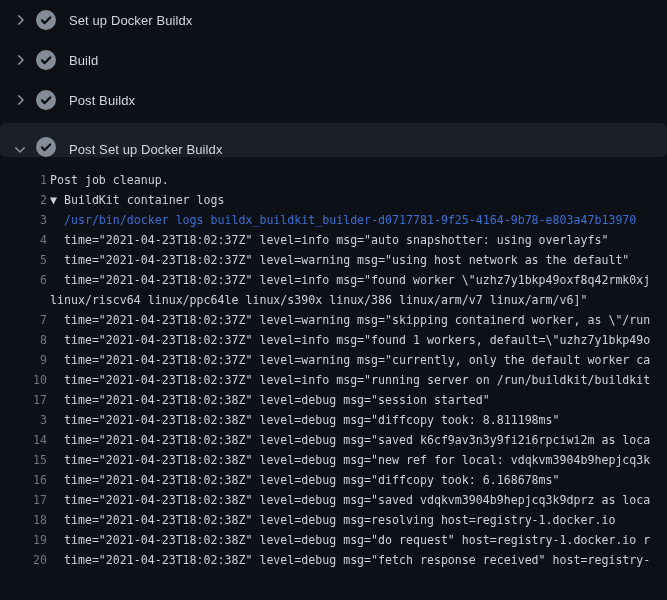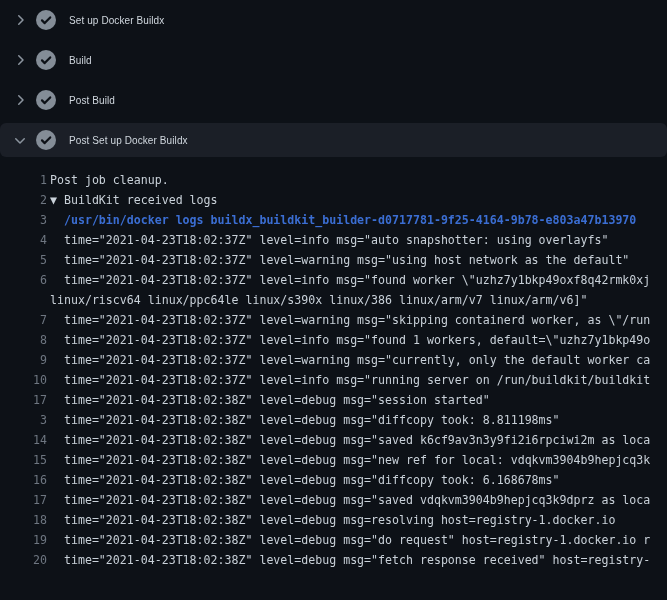--- a/index.html
+++ b/index.html
@@ -14,33 +14,34 @@
     height:40px;
     display:flex; align-items:center;
     padding-left:12px; box-sizing:border-box;
     cursor:pointer;
   }
   .step-row.expanded {
     background:#1b1f27;
     border-radius:6px;
     height:34px;
     margin:3px 0;
+    align-items:flex-end;
   }
   .chev {
     width:16px; height:16px; flex:none;
     display:flex; align-items:center; justify-content:center;
   }
   .chev svg { display:block; }
   .check {
     width:20px; height:20px; flex:none;
     margin-left:8px;
   }
   .step-title {
     margin-left:13px;
-    font-size:10px;
+    font-size:13px;
     color:#d0d7de;
     letter-spacing:.1px;
   }
   .log {
     padding-top:10px;
     font-family:"DejaVu Sans Mono","Liberation Mono",monospace;
     font-size:11.6px;
     line-height:20px;
     width:667px;
   }
@@ -54,21 +55,21 @@
     width:47px; flex:none;
     text-align:right;
     color:#6e7681;
     cursor:pointer;
   }
   .lt {
     margin-left:3px;
     color:#c9d1d9;
     white-space:pre;
   }
-  .log-row.command .lt { color:#3b6ed3; font-weight:bold; }
+  .log-row.command .lt { color:#3b6ed3; font-weight:normal; }
   .log-row.group .lt { cursor:pointer; }
 </style>
 </head>
 <body>
 
 <div class="steps">
   <div class="step-row">
     <span class="chev">
       <svg width="16" height="16" viewBox="0 0 16 16">
         <path fill="#8b949e" d="M6.22 3.22a.75.75 0 0 1 1.06 0l4.25 4.25a.75.75 0 0 1 0 1.06l-4.25 4.25a.75.75 0 0 1-1.06-1.06L9.94 8 6.22 4.28a.75.75 0 0 1 0-1.06Z"></path>
@@ -103,21 +104,21 @@
       <svg width="16" height="16" viewBox="0 0 16 16">
         <path fill="#8b949e" d="M6.22 3.22a.75.75 0 0 1 1.06 0l4.25 4.25a.75.75 0 0 1 0 1.06l-4.25 4.25a.75.75 0 0 1-1.06-1.06L9.94 8 6.22 4.28a.75.75 0 0 1 0-1.06Z"></path>
       </svg>
     </span>
     <span class="check">
       <svg width="20" height="20" viewBox="0 0 20 20">
         <circle cx="10" cy="10" r="10" fill="#848d97"></circle>
         <path d="M6 10.4l2.7 2.7L14.2 7.4" fill="none" stroke="#0d1117" stroke-width="2.2" stroke-linecap="round" stroke-linejoin="round"></path>
       </svg>
     </span>
-    <span class="step-title">Post Build</span>
+    <span class="step-title">Post Buildx</span>
   </div>
 
   <div class="step-row expanded">
     <span class="chev">
       <svg width="16" height="16" viewBox="0 0 16 16" style="transform: rotate(90deg);">
         <path fill="#8b949e" d="M6.22 3.22a.75.75 0 0 1 1.06 0l4.25 4.25a.75.75 0 0 1 0 1.06l-4.25 4.25a.75.75 0 0 1-1.06-1.06L9.94 8 6.22 4.28a.75.75 0 0 1 0-1.06Z"></path>
       </svg>
     </span>
     <span class="check">
       <svg width="20" height="20" viewBox="0 0 20 20">
@@ -129,21 +130,21 @@
   </div>
 </div>
 <div class="log">
   <div class="log-row normal">
     <span class="ln">1</span>
     <span class="lt">Post job cleanup.</span>
   </div>
 
   <div class="log-row group">
     <span class="ln">2</span>
-    <span class="lt">▼ BuildKit received logs</span>
+    <span class="lt">▼ BuildKit container logs</span>
   </div>
 
   <div class="log-row command">
     <span class="ln">3</span>
     <span class="lt">  /usr/bin/docker logs buildx_buildkit_builder-d0717781-9f25-4164-9b78-e803a47b13970</span>
   </div>
 
   <div class="log-row normal">
     <span class="ln">4</span>
     <span class="lt">  time="2021-04-23T18:02:37Z" level=info msg="auto snapshotter: using overlayfs"</span>

